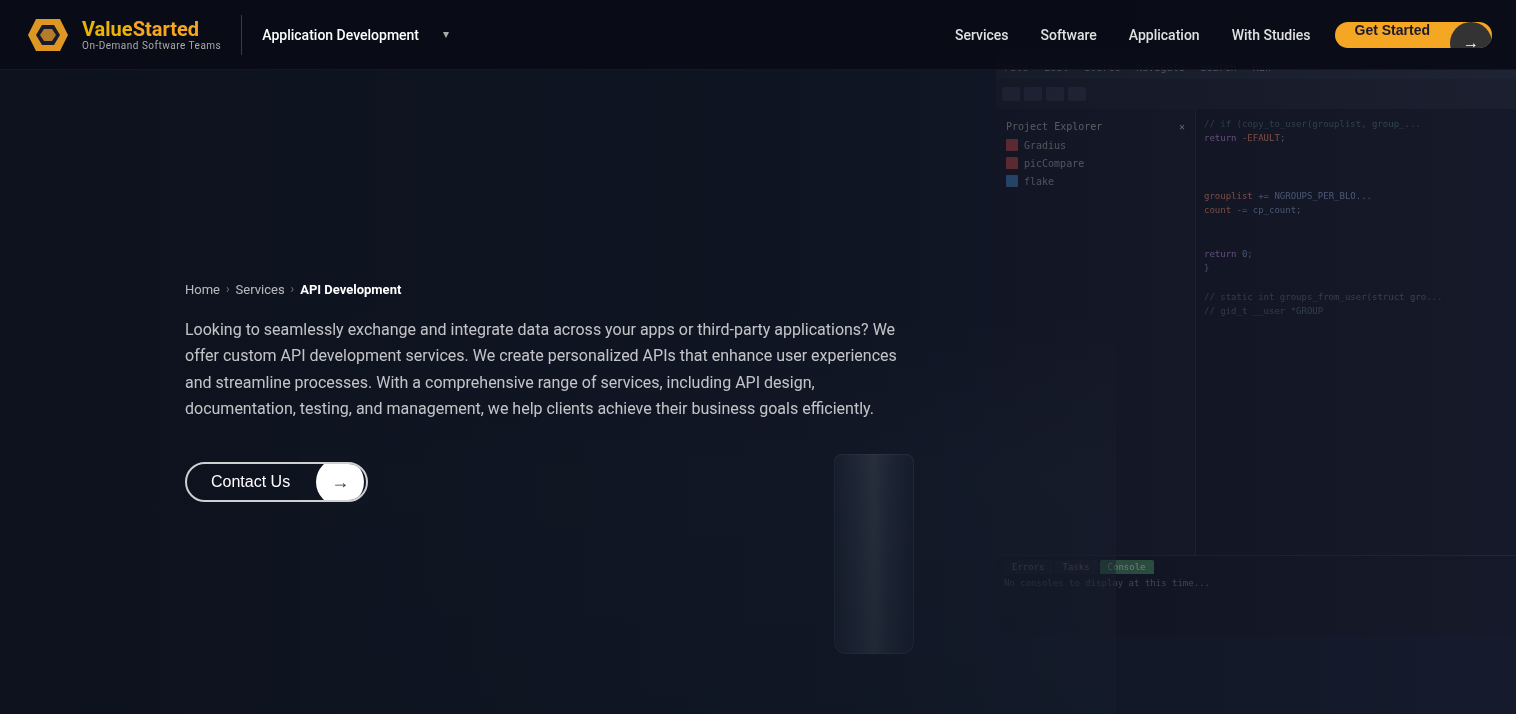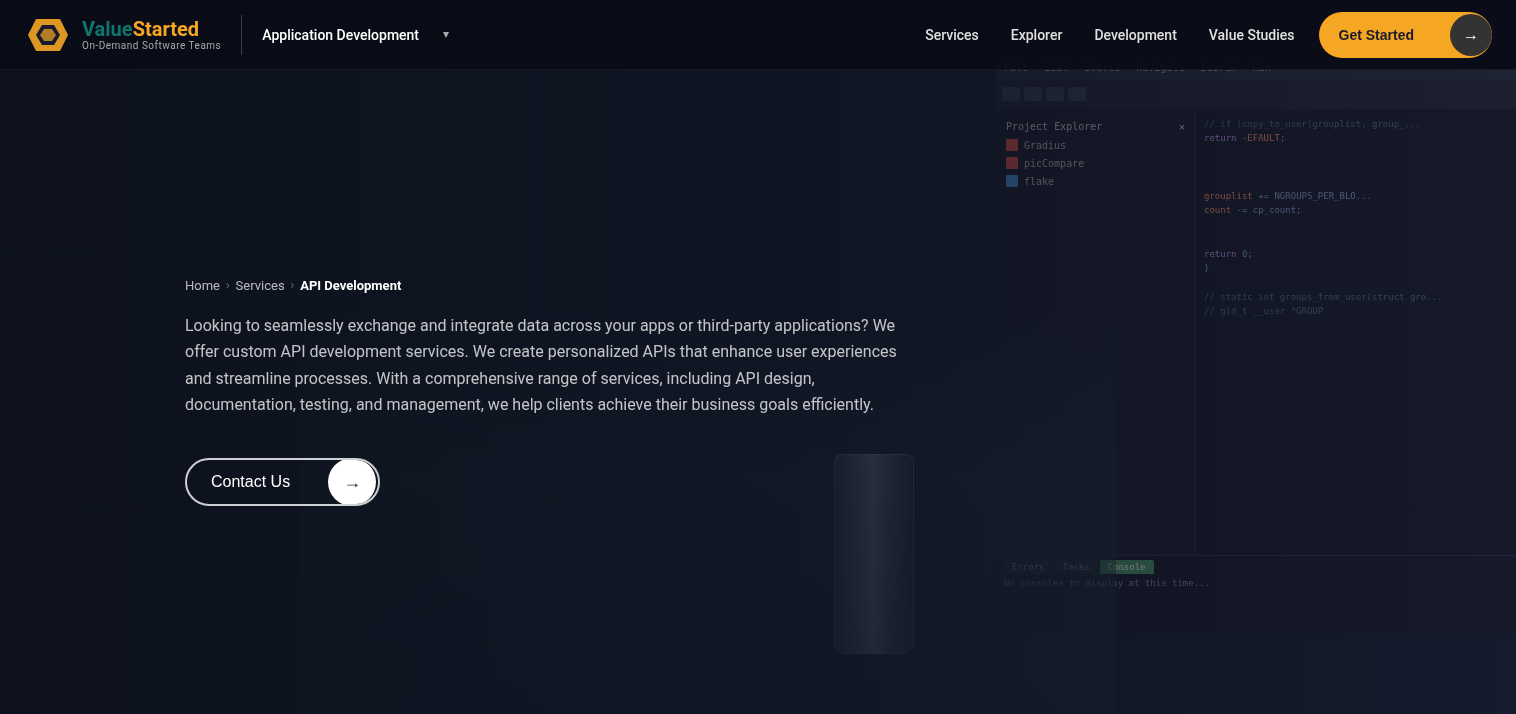--- a/index.html
+++ b/index.html
@@ -247,21 +247,21 @@
       flex-direction: column;
     }
 
     .logo-title {
       font-size: 20px;
       font-weight: 700;
       color: #fff;
       line-height: 1.1;
     }
 
-    .logo-title span.value { color: #0f766e; }
+    .logo-title span.value { color: #eab308; }
     .logo-title span.coders { color: #f5a623; }
 
     .logo-subtitle {
       font-size: 10px;
       color: #aaa;
       letter-spacing: 0.5px;
     }
 
     .nav-divider {
       width: 1px;
@@ -296,28 +296,27 @@
     .nav-link {
       color: #e0e0e0;
       text-decoration: none;
       font-size: 14px;
       font-weight: 500;
       cursor: pointer;
     }
 
     .cta-button {
       display: flex;
-      align-items: center;
-      gap: 16px;
+      gap: 0;
       background: #f5a623;
       border: none;
       border-radius: 30px;
       overflow: hidden;
       cursor: pointer;
-      height: 46px;
+      height: 26px;
     }
 
     .cta-button-text {
       padding: 0 20px;
       font-size: 14px;
       font-weight: 600;
       color: #1a1a2e;
     }
 
     .cta-button-arrow {
@@ -382,28 +381,28 @@
       font-size: 16px;
       color: rgba(255,255,255,0.75);
       line-height: 1.65;
       max-width: 740px;
       margin-bottom: 40px;
     }
 
     .contact-button {
       display: flex;
       align-items: center;
-      gap: 12px;
+      gap: 0;
       background: transparent;
       border: 2px solid rgba(255,255,255,0.8);
       border-radius: 30px;
       overflow: hidden;
       cursor: pointer;
       width: fit-content;
-      height: 48px;
+      height: 40px;
     }
 
     .contact-button-text {
       padding: 0 24px;
       font-size: 16px;
       font-weight: 500;
       color: #fff;
     }
 
     .contact-button-arrow {
@@ -512,23 +511,23 @@
 
   <div class="nav-dropdown">
     <span>Application Development</span>
     <span class="nav-dropdown-icon">▾</span>
   </div>
 
   <div class="nav-spacer"></div>
 
   <div class="nav-links">
     <a class="nav-link" href="#">Services</a>
-    <a class="nav-link" href="#">Explorer</a>
-    <a class="nav-link" href="#">Development</a>
-    <a class="nav-link" href="#">Value Studies</a>
+    <a class="nav-link" href="#">Software</a>
+    <a class="nav-link" href="#">Application</a>
+    <a class="nav-link" href="#">With Studies</a>
   </div>
 
   <button class="cta-button">
     <span class="cta-button-text">Get Started</span>
     <div class="cta-button-arrow">→</div>
   </button>
 </nav>
 
 <main class="main-content">
   <nav class="breadcrumb">

